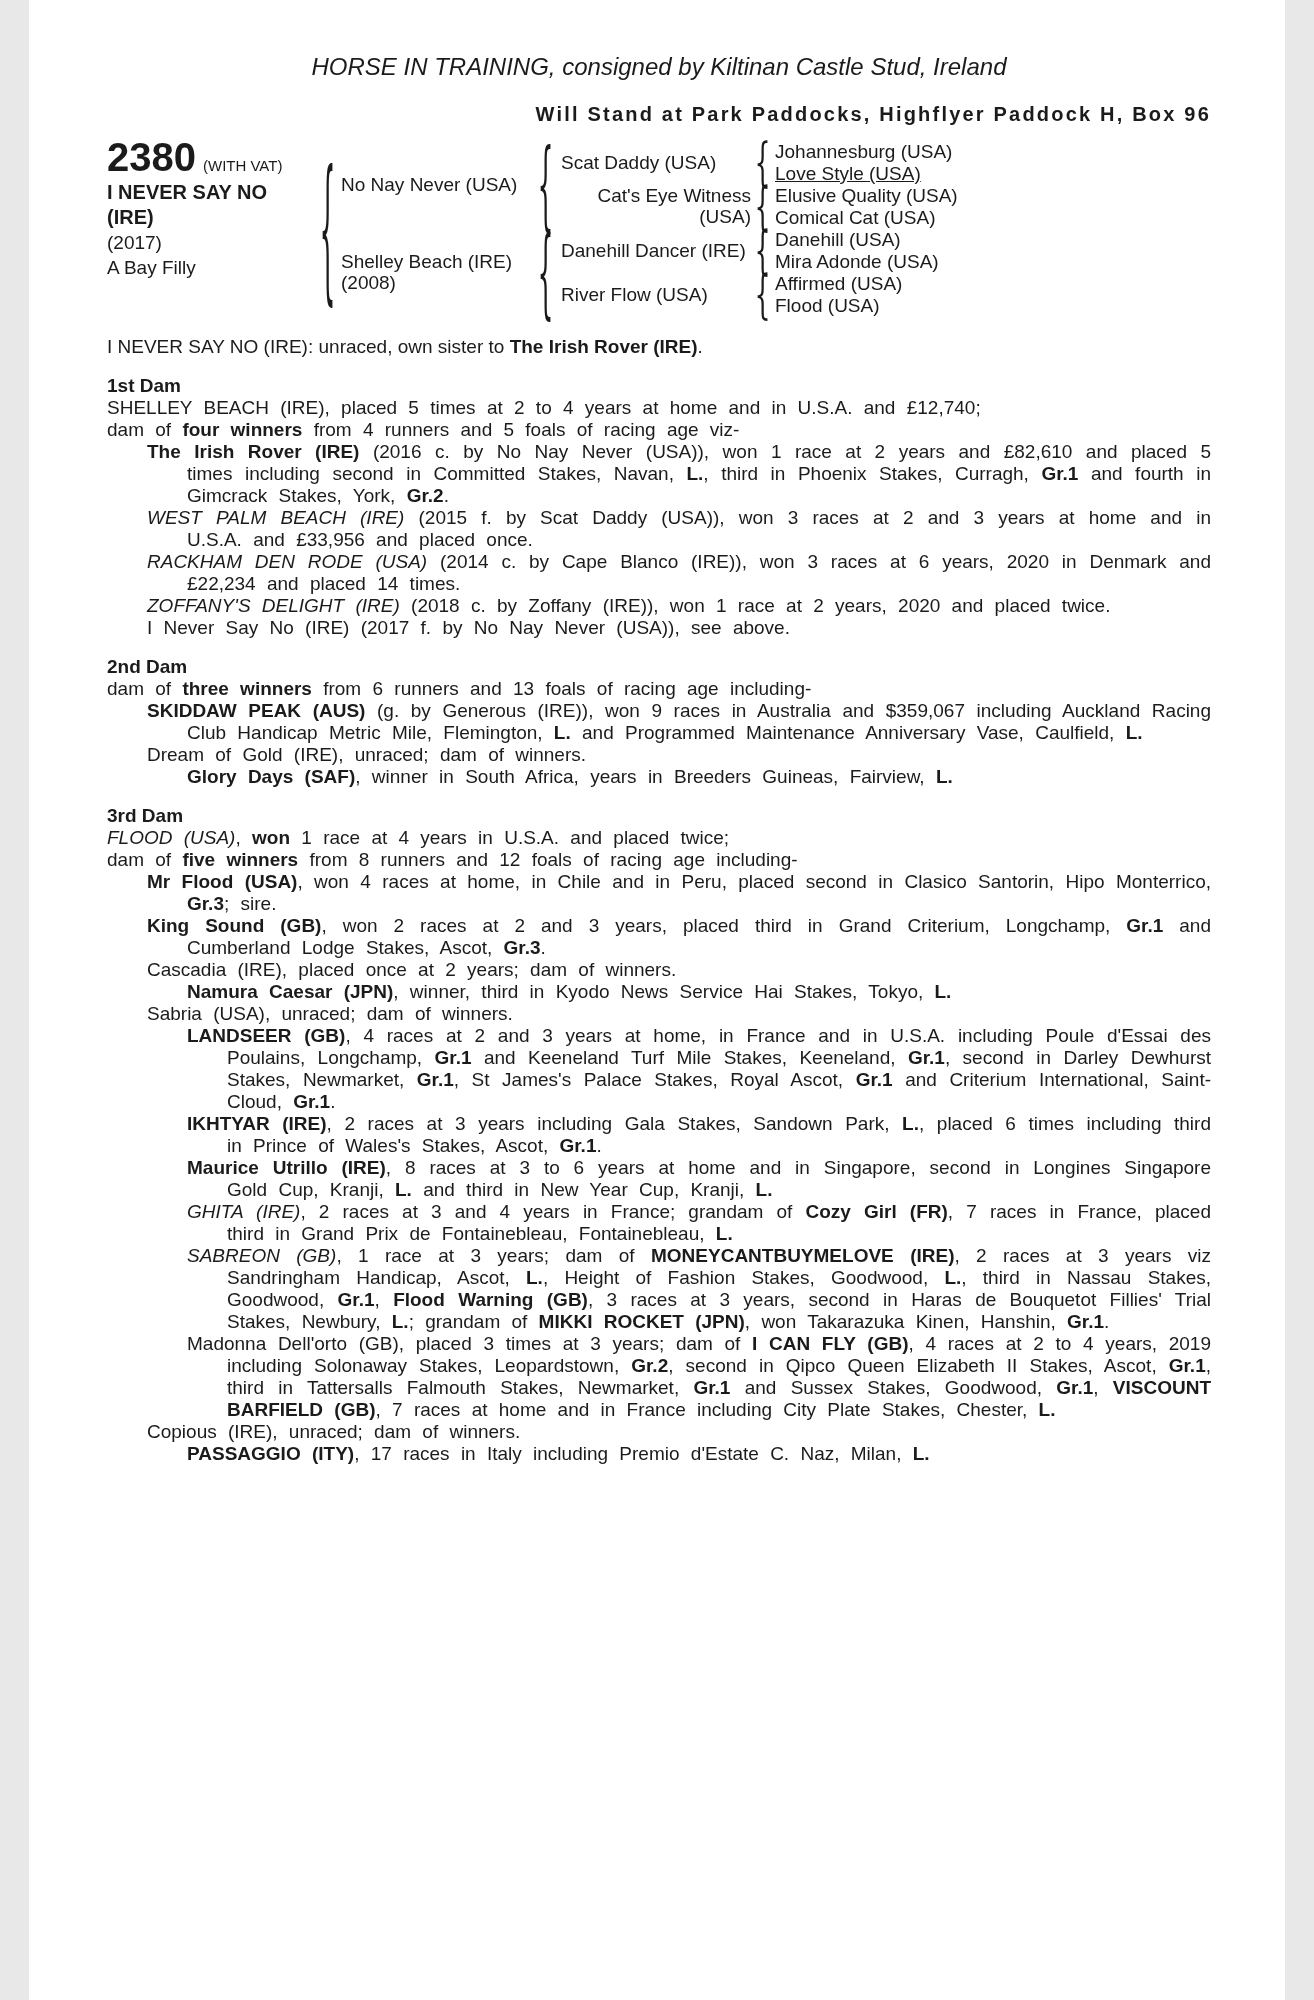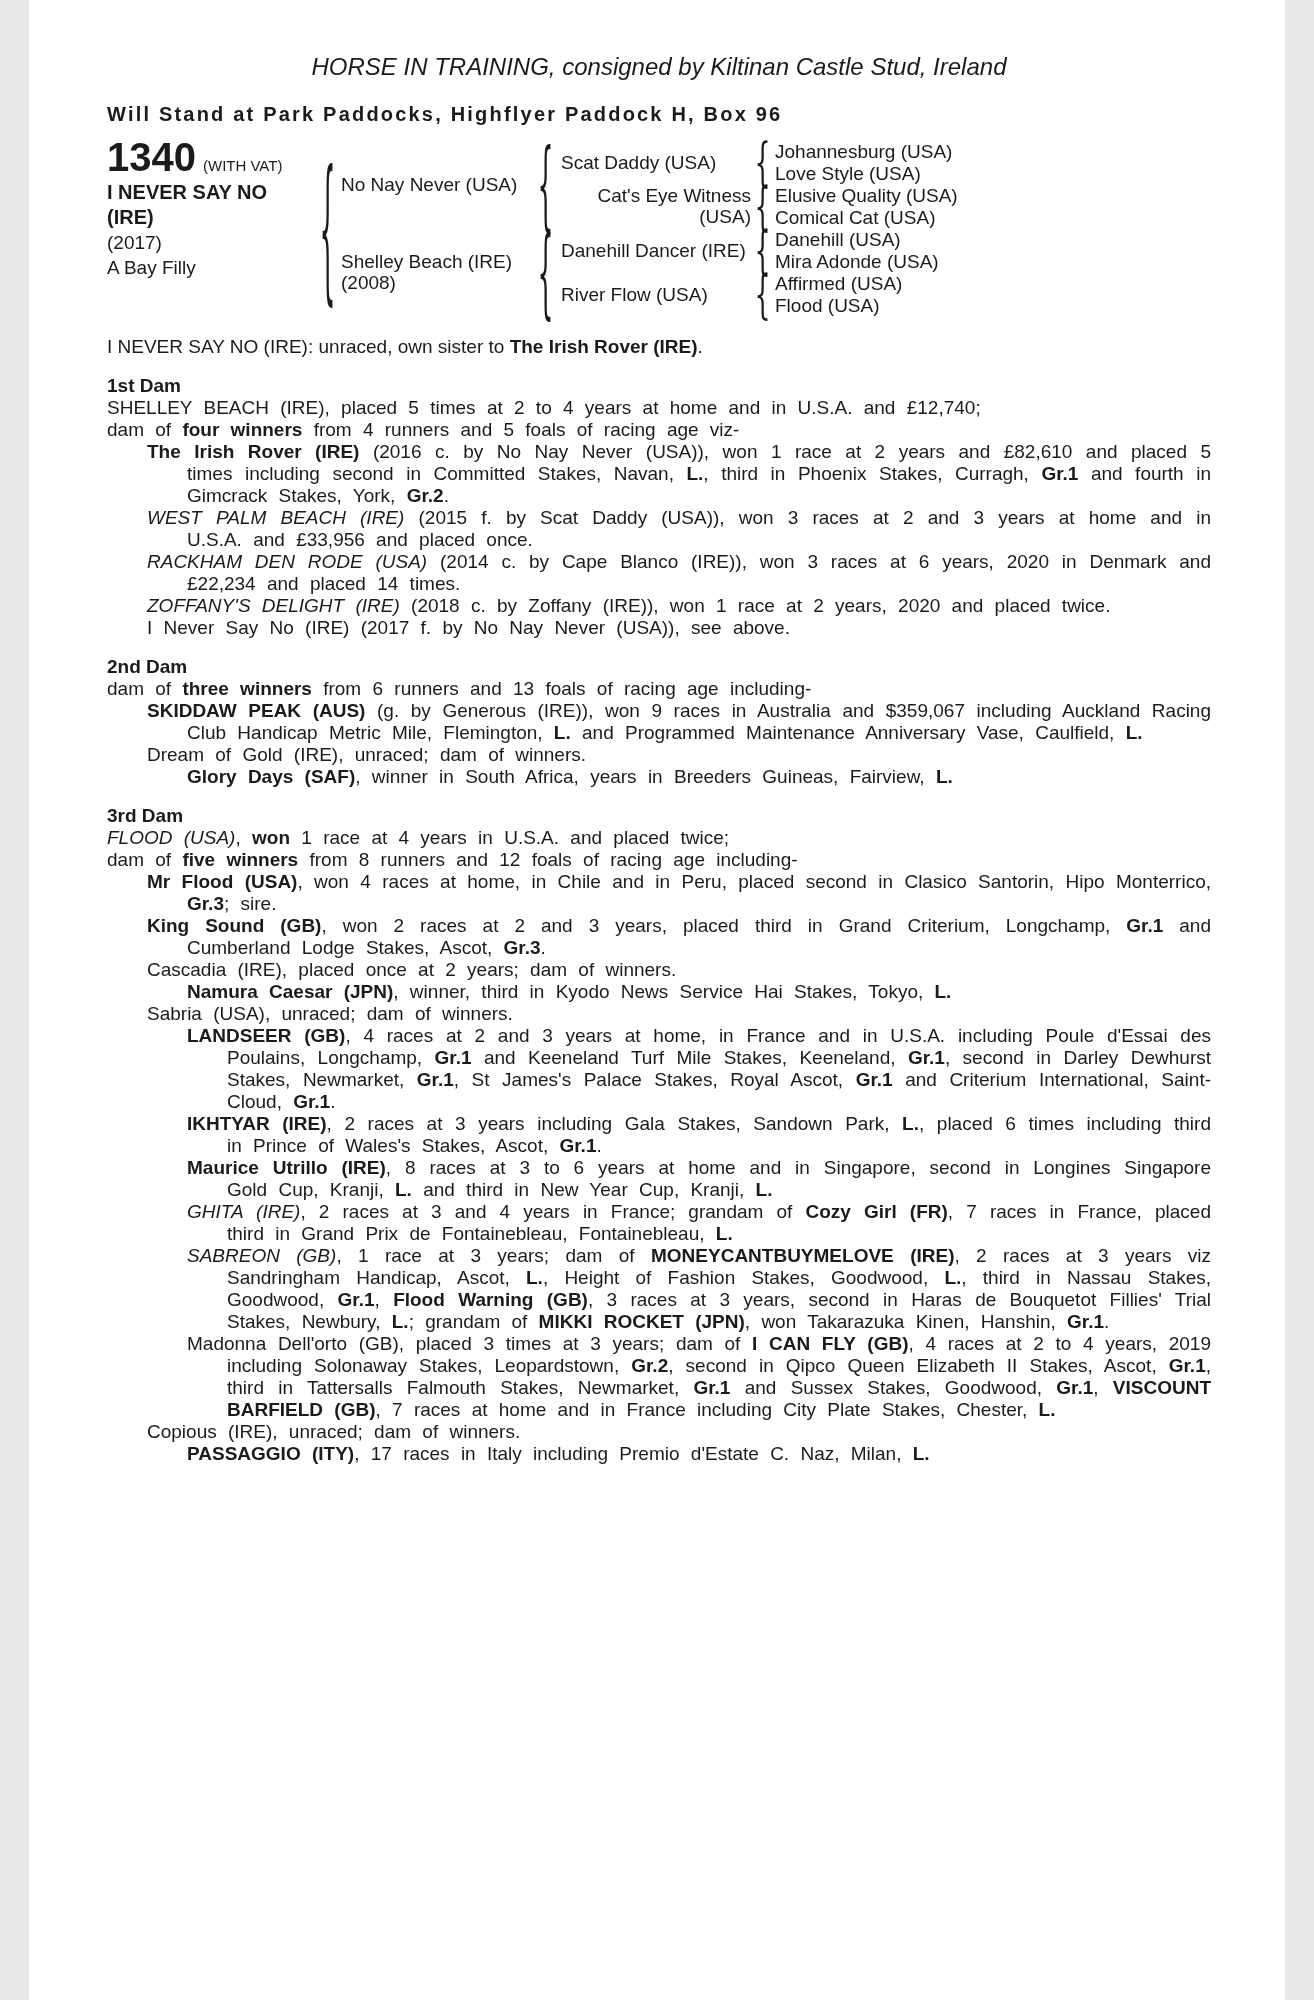--- a/index.html
+++ b/index.html
@@ -21,20 +21,21 @@
     font-size: 24px;
     line-height: 30px;
     margin-bottom: 20px;
   }
   .stand {
     font-weight: bold;
     font-size: 20px;
     letter-spacing: 2.2px;
     line-height: 24px;
     margin-bottom: 12px;
+    text-align: right;
   }
   
   .ped-block { display: flex; align-items: flex-start; margin-bottom: 20px; }
   .lot-col { width: 208px; flex: none; }
   .lot-line { display: flex; align-items: baseline; gap: 7px; }
   .lot-number { font-weight: bold; font-size: 40px; line-height: 38px; }
   .vat { font-size: 15px; }
   .horse-name { font-weight: bold; font-size: 20px; line-height: 25px; margin-top: 4px; width: 190px; }
   .foaled, .desc { font-size: 19px; line-height: 25px; }
   .ped-grid {
@@ -54,21 +55,21 @@
   .b-d   { grid-column: 3; grid-row: 5 / 9; --sy: 2.1; }
   .g2a { grid-column: 4; grid-row: 1 / 3; }
   .g2b { grid-column: 4; grid-row: 3 / 5; text-align: right; }
   .g2c { grid-column: 4; grid-row: 5 / 7; }
   .g2d { grid-column: 4; grid-row: 7 / 9; }
   .b3a { grid-column: 5; grid-row: 1 / 3; --sy: 1.15; }
   .b3b { grid-column: 5; grid-row: 3 / 5; --sy: 1.15; }
   .b3c { grid-column: 5; grid-row: 5 / 7; --sy: 1.15; }
   .b3d { grid-column: 5; grid-row: 7 / 9; --sy: 1.15; }
   .g3r1 { grid-column: 6; grid-row: 1; }
-  .g3r2 { grid-column: 6; grid-row: 2; }
+  .g3r2 { grid-column: 6; grid-row: 2; text-decoration: underline; }
   .g3r3 { grid-column: 6; grid-row: 3; }
   .g3r4 { grid-column: 6; grid-row: 4; }
   .g3r5 { grid-column: 6; grid-row: 5; }
   .g3r6 { grid-column: 6; grid-row: 6; }
   .g3r7 { grid-column: 6; grid-row: 7; text-align: center; }
   .g3r8 { grid-column: 6; grid-row: 8; }
   
   p { margin: 0; font-size: 19px; line-height: 22px; text-align: justify; word-spacing: 6px; }
   p.intro { margin-top: 16px; text-align: left; word-spacing: normal; }
   .sec-head { font-weight: bold; font-size: 19px; line-height: 22px; margin-top: 17px; }
@@ -80,21 +81,21 @@
 <body>
 
 <div class="page">
 
   <div class="title">HORSE IN TRAINING, consigned by Kiltinan Castle Stud, Ireland</div>
   <div class="stand">Will Stand at Park Paddocks, Highflyer Paddock H, Box 96</div>
 
   <div class="ped-block">
     <div class="lot-col">
       <div class="lot-line">
-        <span class="lot-number">1340</span>
+        <span class="lot-number">2380</span>
         <span class="vat">(WITH VAT)</span>
       </div>
       <div class="horse-name">I NEVER SAY NO (IRE)</div>
       <div class="foaled">(2017)</div>
       <div class="desc">A Bay Filly</div>
     </div>
 
     <div class="ped-grid">
       <div class="brace b-main">
           <span>{</span>

